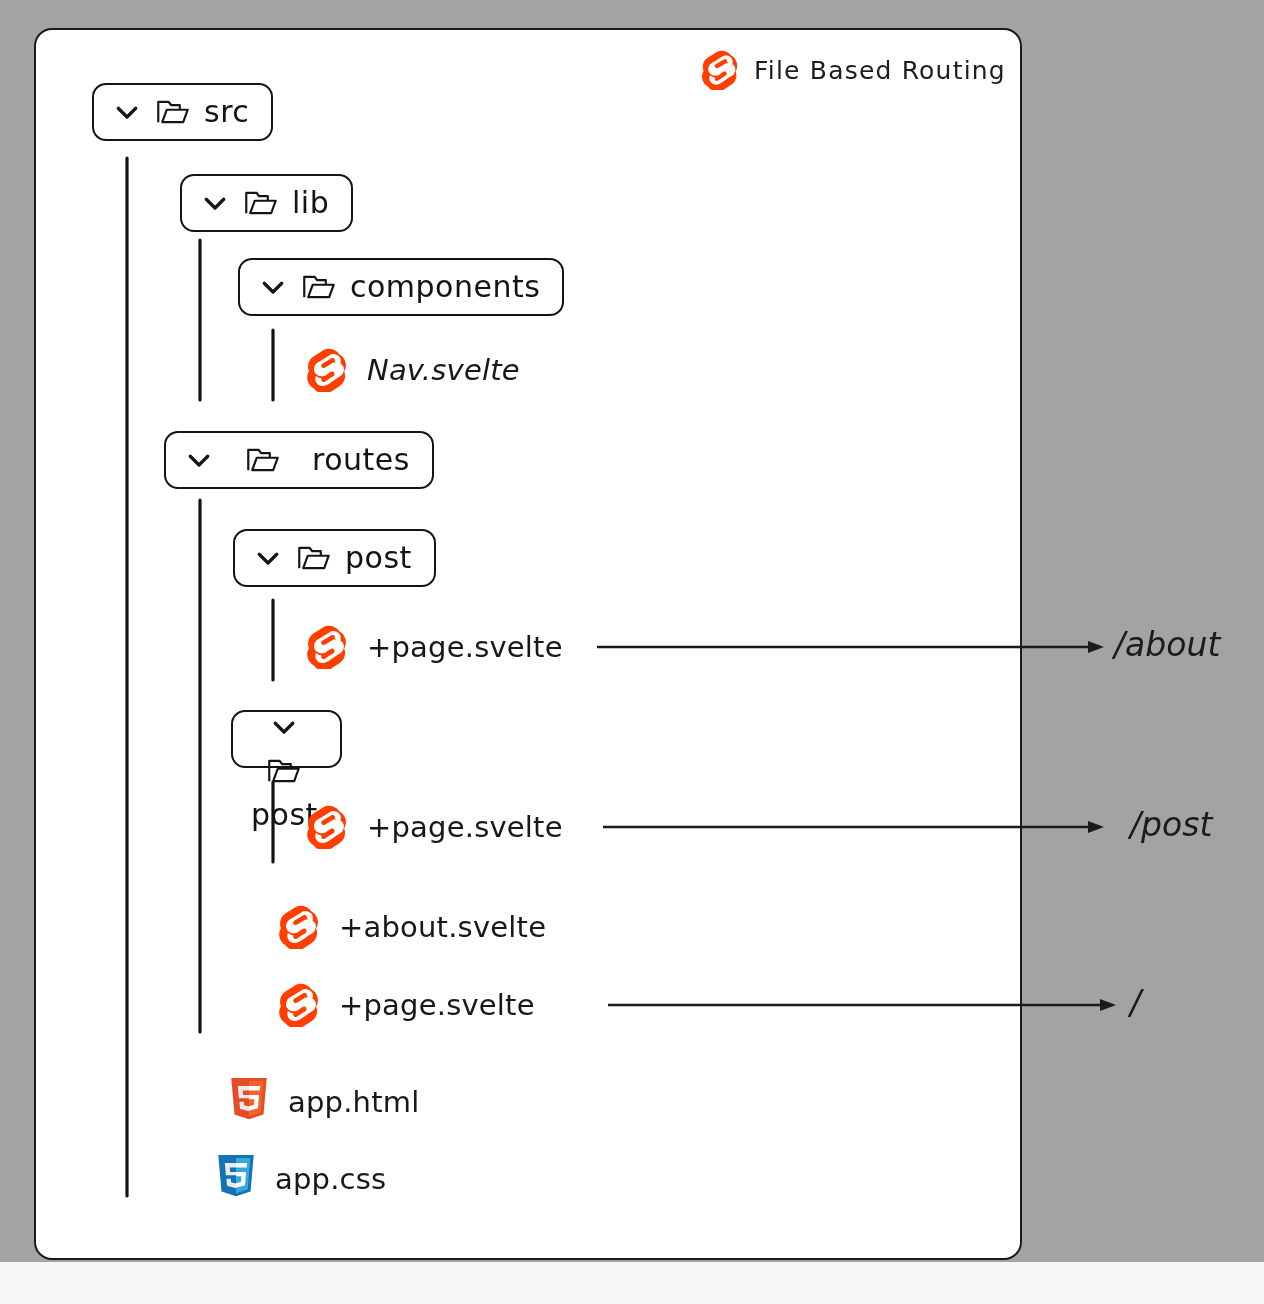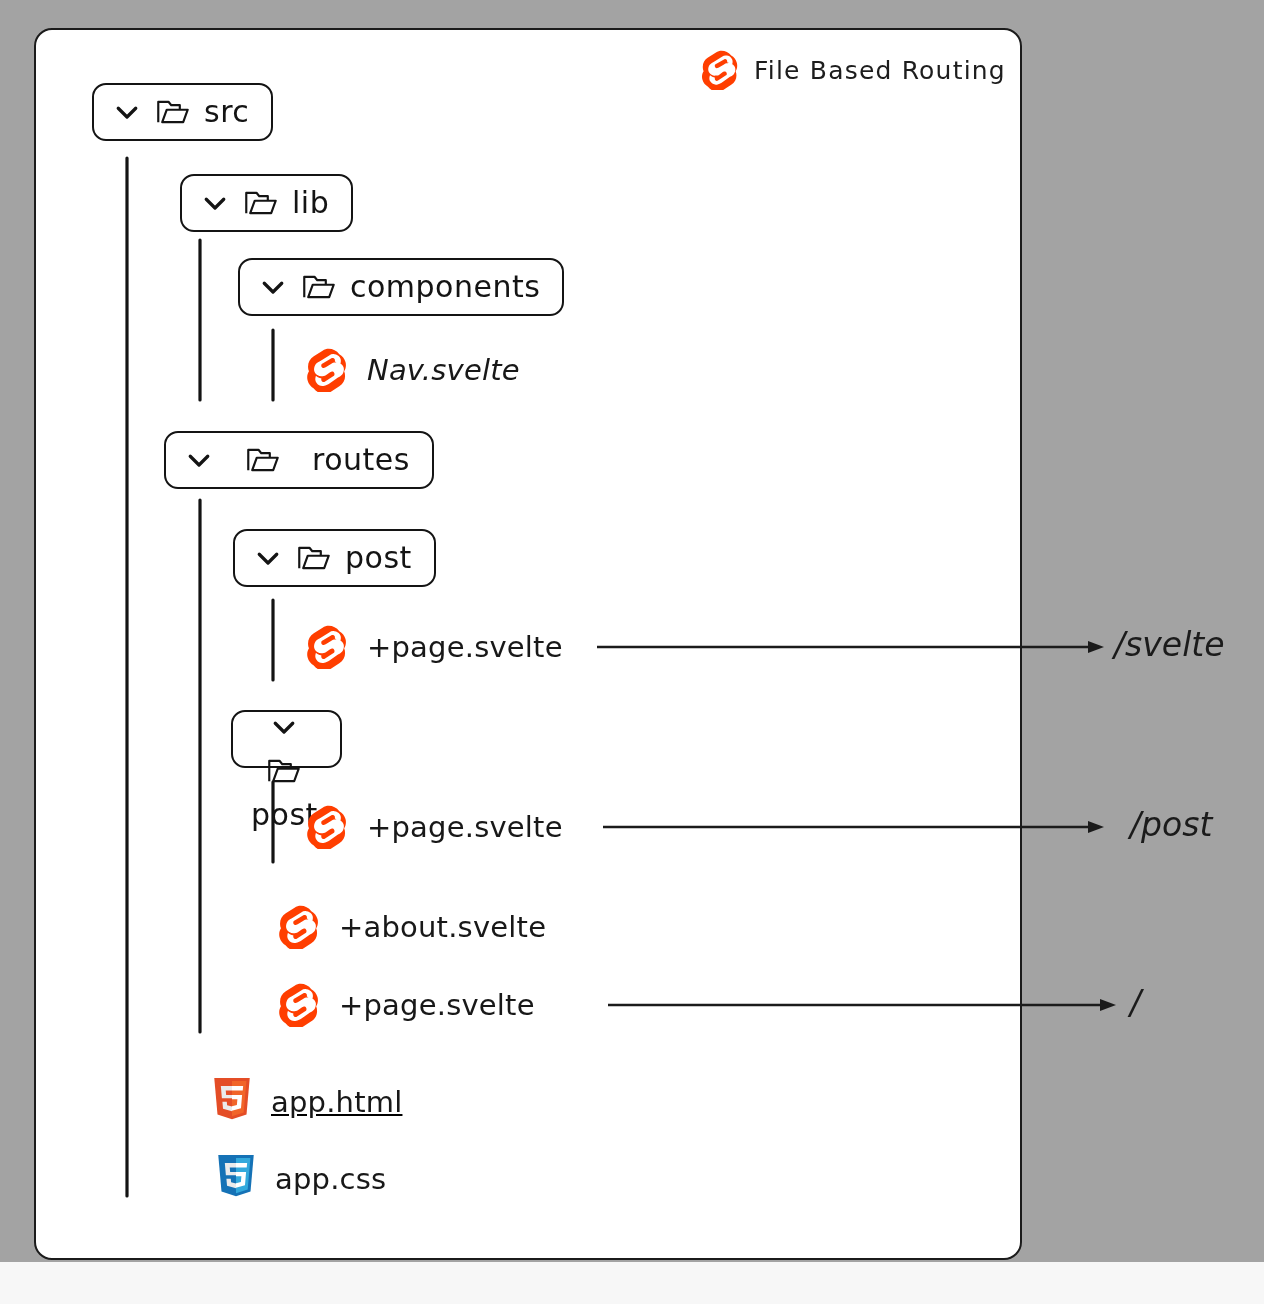--- a/index.html
+++ b/index.html
@@ -266,37 +266,37 @@
   </div>
 
   <div class="file-row" style="left:277px; top:983px;">
     <svg class="ico" width="44" height="44" viewBox="0 0 100 100">
       <path d="M78 14C69 2 52-2 40 6L20 19C8 26 4 41 9 53c-4 6-5 14-3 21 2 8 7 14 14 18 9 12 26 16 38 8l20-13c12-7 16-22 11-34 4-6 5-14 3-21-2-8-7-14-14-18z" fill="#ff3e00"></path>
       <path d="M44 86c-7 2-14-1-18-7-3-4-3-9-2-13l1-3 1 1c3 2 6 4 10 5h1v2c0 1 0 3 1 4 1 2 4 3 6 2l20-13c2-1 3-2 3-4s0-3-1-4c-1-2-4-3-6-2-1 0-2 1-3 1L49 61c-2 2-5 3-9 3-4 1-8 0-11-2-4-2-7-6-8-10-1-5 0-9 2-13 1-1 1-2 2-3 3-3 6-5 9-6l21-13c4-3 8-4 12-3 5 0 9 3 12 7 3 4 3 9 2 13l-1 3-1-1c-3-2-6-4-10-5h-1v-2c0-2 0-3-1-4-1-2-4-3-6-2L40 35c-2 1-3 2-3 4s0 3 1 4c1 2 4 3 6 2 1 0 2-1 3-1l13-8c2-2 5-3 9-3 4-1 8 0 11 2 4 2 7 6 8 10 1 5 0 9-2 13-1 1-1 2-2 3-3 3-6 5-9 6L54 82c-3 2-7 3-10 4z" fill="#ffffff"></path>
     </svg>
     <span class="file-label">+page.svelte</span>
   </div>
 
-  <div class="file-row" style="left:211px; top:1078px;text-decoration:underline;">
+  <div class="file-row" style="left:228px; top:1078px;">
     <svg class="ico" width="42" height="48" viewBox="0 0 40 46">
       <path d="M3 0h34l-3.1 35L20 39.5 6.1 35z" fill="#e44d26"></path>
       <path d="M20 2.8v33.9l11.2-3.6L33.8 2.8z" fill="#f16529"></path>
       <path d="M20 16.2h-5.6l-.4-4.3H20V7.7H9.3l.1 1.2.9 10.4H20zM20 27.4l-4.7-1.3-.3-3.4h-4.2l.6 6.7 8.6 2.4z" fill="#ebebeb"></path>
       <path d="M19.98 16.2v4.1h5.2l-.5 5.5-4.7 1.3v4.3l8.6-2.4.1-.7.9-11.1.1-1zM19.98 7.7v4.2h10.3l.1-.9.2-2.1.1-1.2z" fill="#ffffff"></path>
     </svg>
     <span class="file-label">app.html</span>
   </div>
 
   <div class="file-row" style="left:215px; top:1155px;">
     <svg class="ico" width="42" height="48" viewBox="0 0 40 46">
       <path d="M3 0h34l-3.1 35L20 39.5 6.1 35z" fill="#1572b6"></path>
       <path d="M20 2.8v33.9l11.2-3.6L33.8 2.8z" fill="#33a9dc"></path>
       <path d="M20 16.2h-5.6l-.4-4.3H20V7.7H9.3l.1 1.2.9 10.4H20zM20 27.4l-4.7-1.3-.3-3.4h-4.2l.6 6.7 8.6 2.4z" fill="#ebebeb"></path>
       <path d="M19.98 16.2v4.1h5.2l-.5 5.5-4.7 1.3v4.3l8.6-2.4.1-.7.9-11.1.1-1zM19.98 7.7v4.2h10.3l.1-.9.2-2.1.1-1.2z" fill="#ffffff"></path>
     </svg>
     <span class="file-label">app.css</span>
   </div>
 
-  <div class="route-label" style="left:1114px; top:628px;">/svelte</div>
+  <div class="route-label" style="left:1114px; top:628px;">/about</div>
   <div class="route-label" style="left:1130px; top:808px;">/post</div>
   <div class="route-label" style="left:1130px; top:986px;">/</div>
 
 </div>
 
 </body></html>

